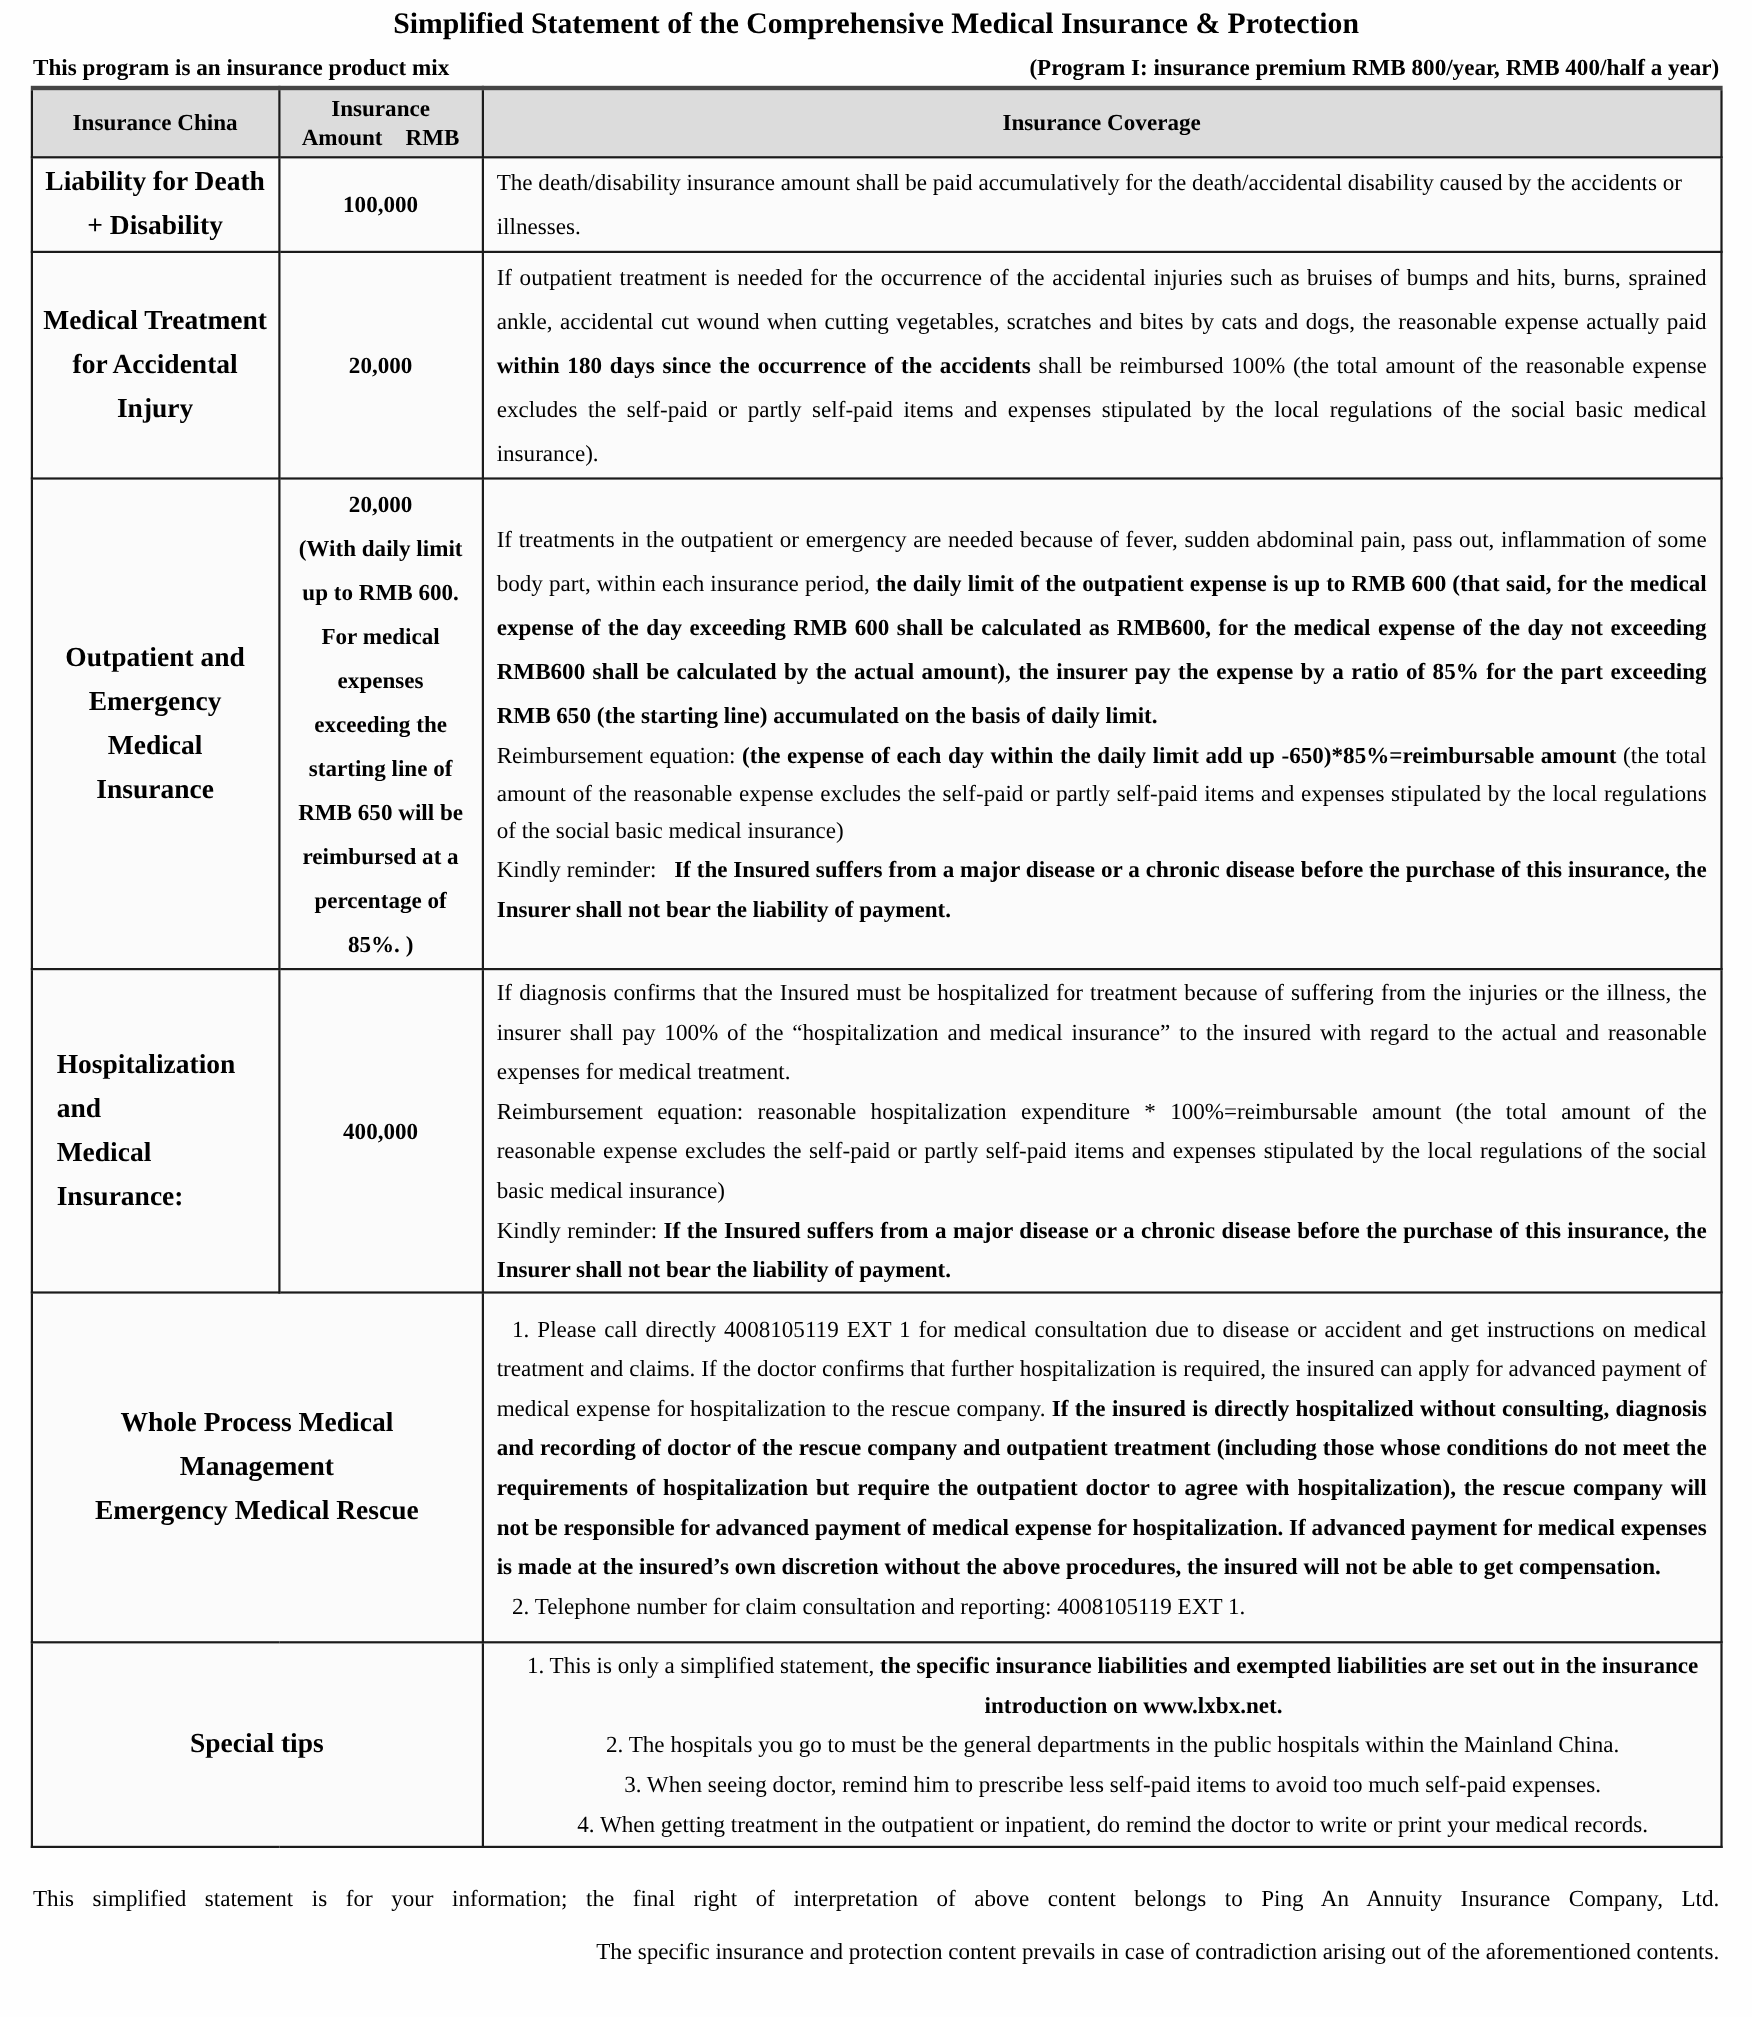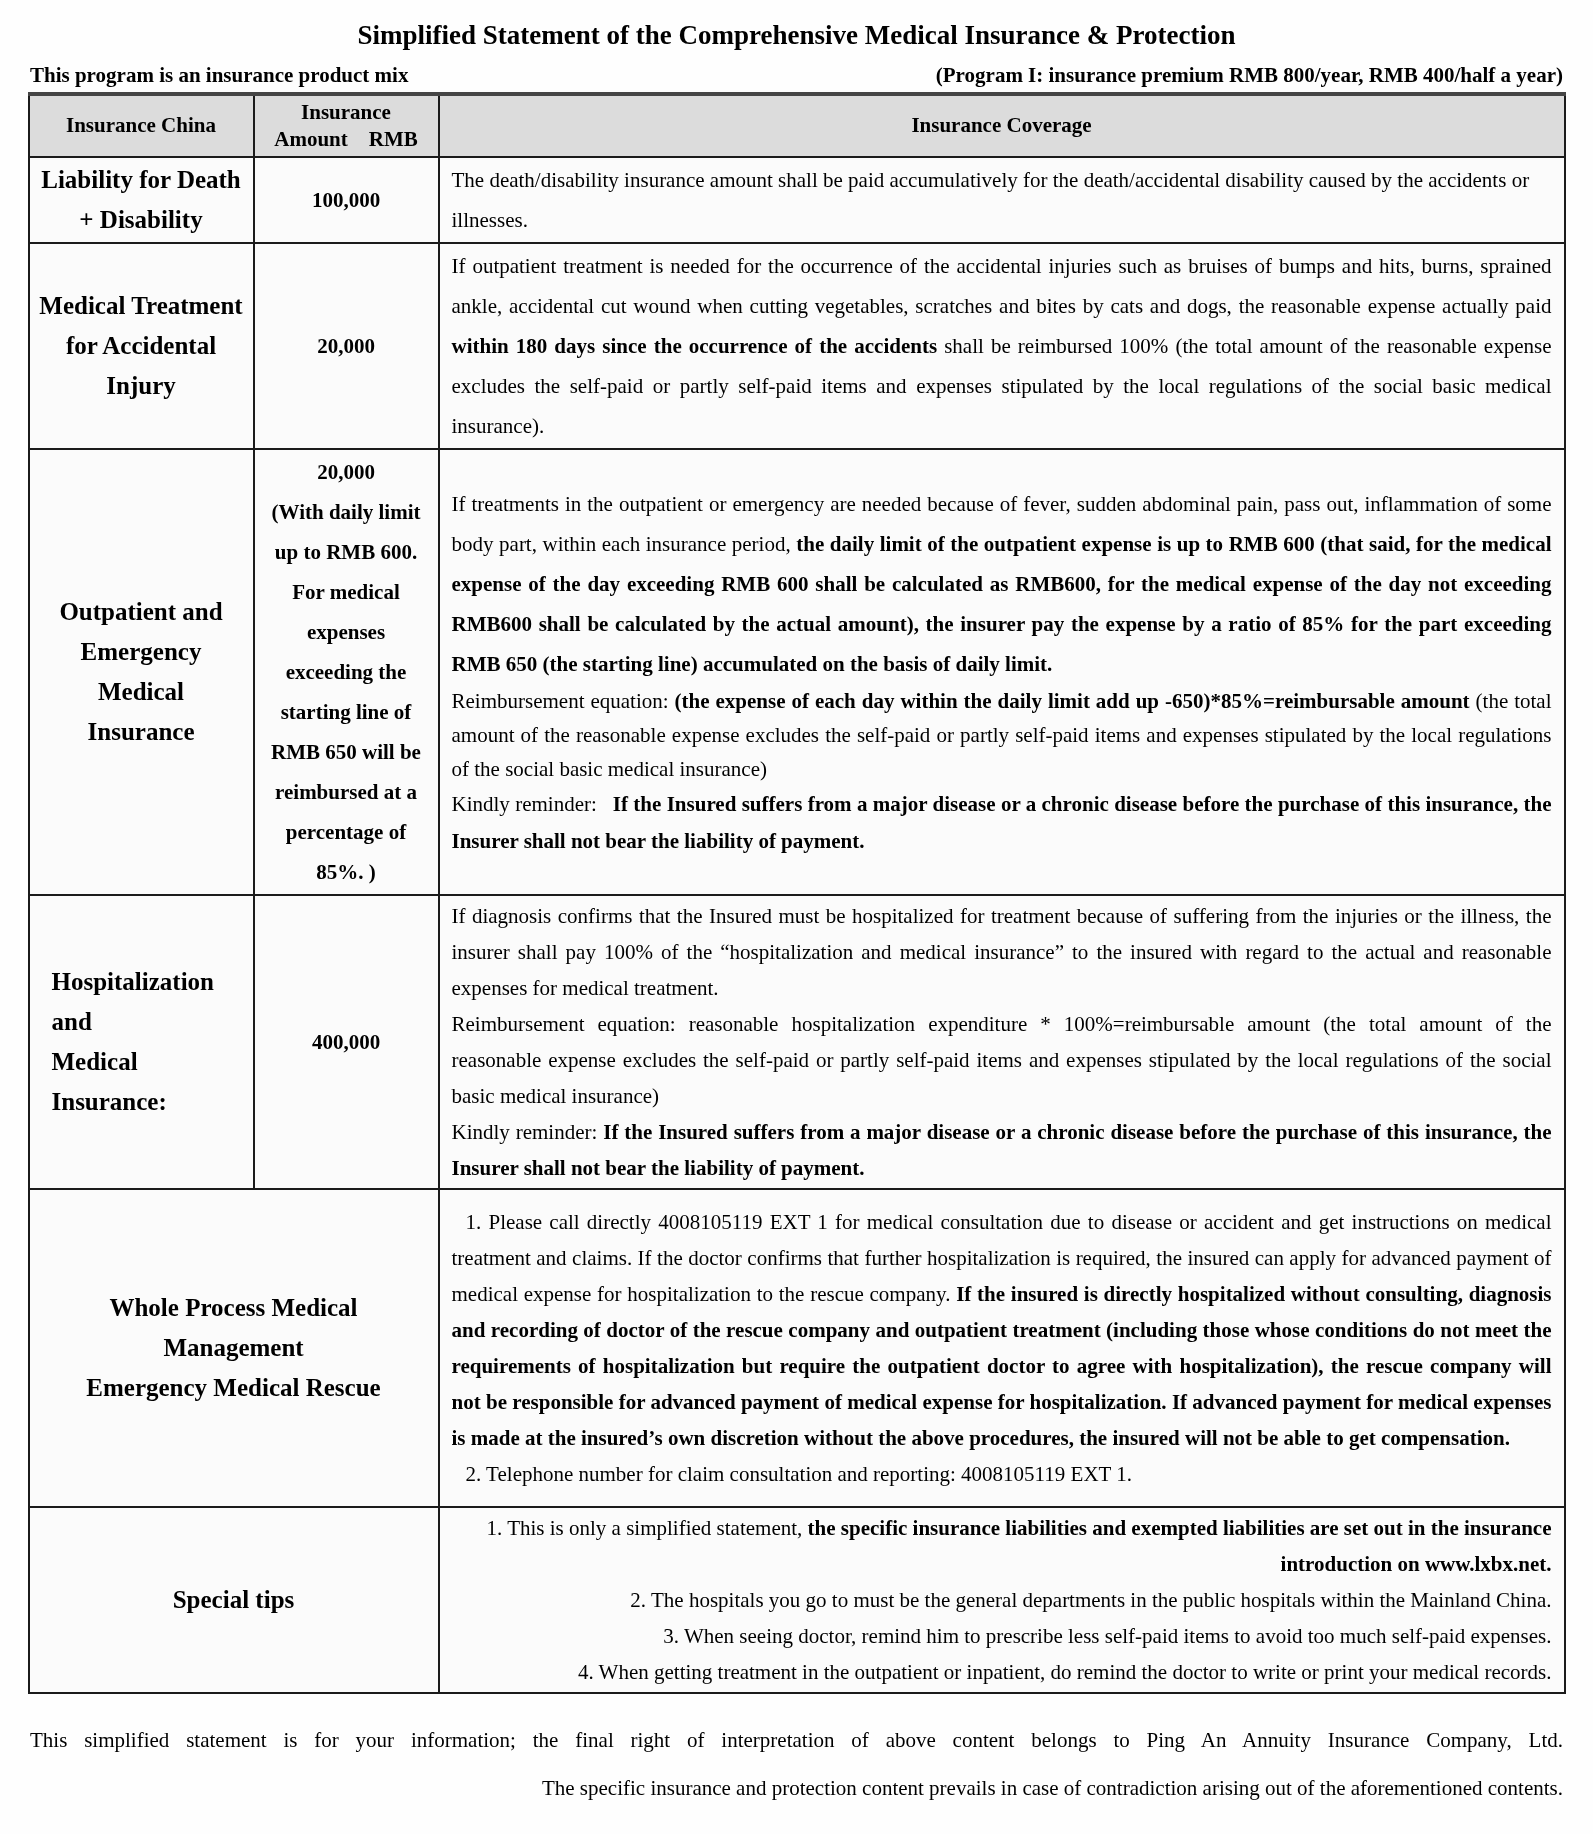--- a/index.html
+++ b/index.html
@@ -4,21 +4,21 @@
 <style>
   html,body { margin:0; padding:0; background:#ffffff; }
   body {
     width:1593px; height:1834px;
     font-family:"Liberation Serif", serif;
     color:#000;
   }
   .page { position:relative; width:1593px; height:1834px; overflow:hidden; background:#fefefe; }
 
   .title { text-align:center; font-weight:bold; font-size:27px; line-height:34px; }
-  .title1 { padding-top:18px; }
+  .title1 { padding-top:4px; }
   .title2 { margin-top:14px; }
 
   .program { display:flex; justify-content:space-between; align-items:flex-end;
              margin:10px 30px 0 30px; font-weight:bold; font-size:21px; line-height:26px; }
 
   table.ins {
     width:1538px; margin:4px auto 0 auto;
     border-collapse:collapse; table-layout:fixed;
     border:2px solid #1b1b1b; border-top:4px solid #454545;
     background:#fbfbfb;
@@ -35,21 +35,21 @@
   .item-cell { text-align:center; font-weight:bold; font-size:25px; line-height:1.6; padding:2px 7px;margin-top:32px; }
   .amount-cell { text-align:center; font-weight:bold; font-size:21px; line-height:40px; padding:2px 4px; }
   .coverage-cell { padding:2px 12px; font-size:21px; }
 
   .para { margin:0; text-align:justify; line-height:40px; }
   .row-1 .para { text-align:left; }
   .row-4 .para, .row-5 .para, .row-6 .para { line-height:36px; }
   .row-3 .para:nth-child(2) { line-height:34px; }
   .row-3 .para:nth-child(3) { line-height:37px; }
   .row-5 .para { text-indent:14px; }
-  .row-6 .para { text-align:right; padding-left:58px; text-indent:-38px; }
+  .row-6 .para { text-align:center; padding-left:58px; text-indent:-38px; }
   .row-4 .item-cell { text-align:left; padding-left:22px;border-radius:17px; }
 
   .row-1 { height:75px; }
   .row-2 { height:200px; }
   .row-3 { height:438px; }
   .row-4 { height:280px; }
   .row-5 { height:318px; }
   .row-6 { height:176px; }
 
   .footer1 { margin:32px 30px 0 30px; font-size:21px; line-height:28px;

